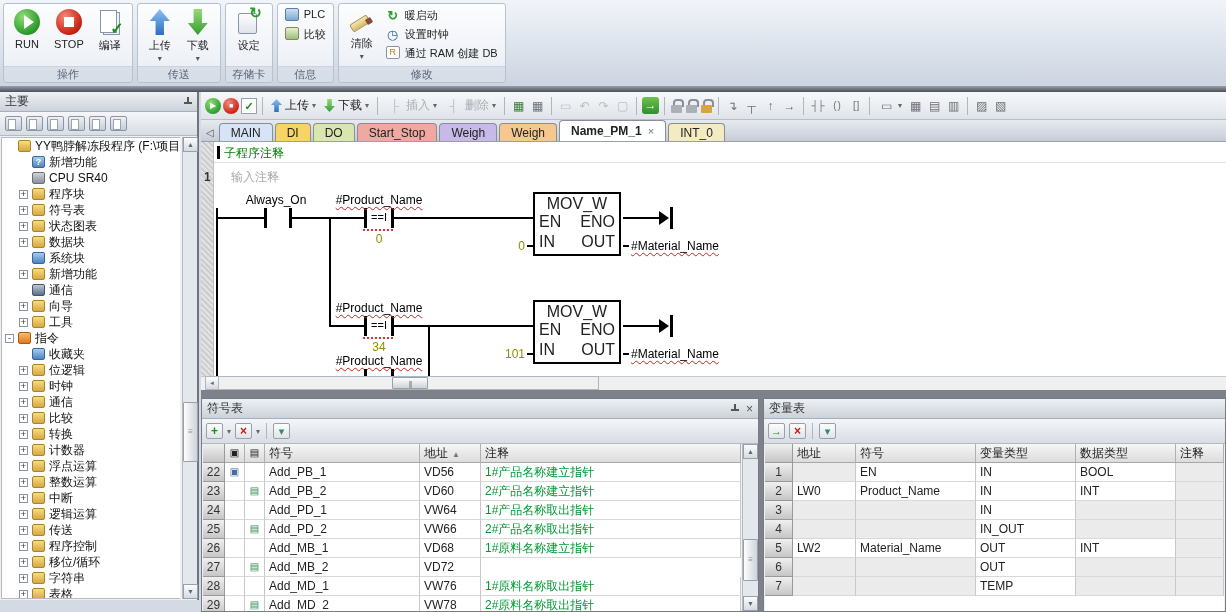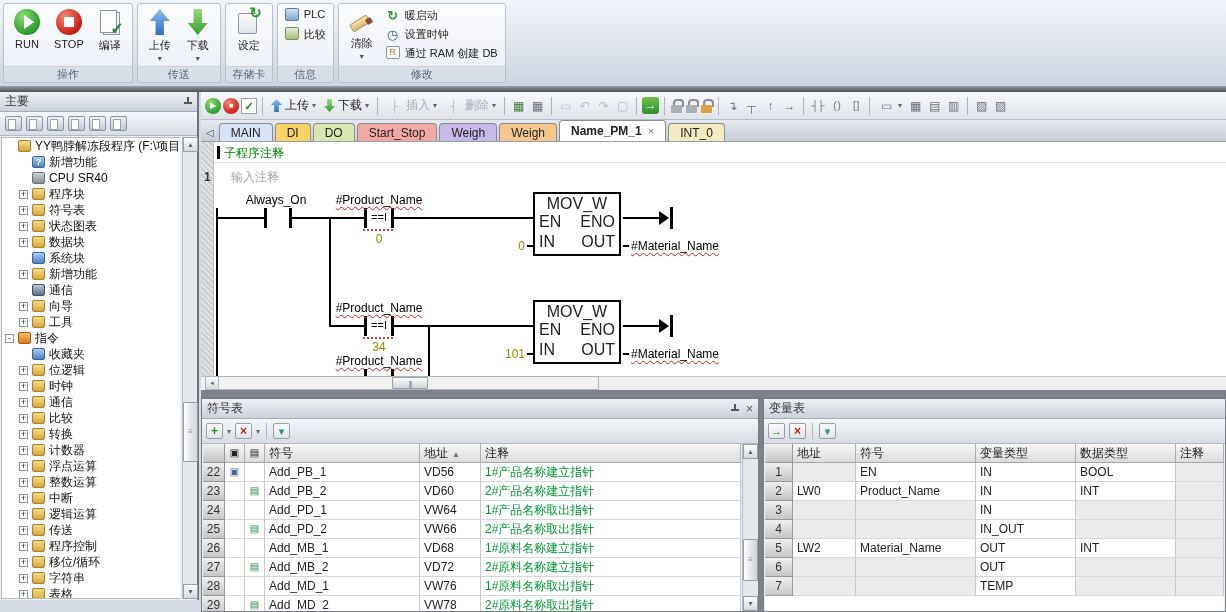--- a/index.html
+++ b/index.html
@@ -645,21 +645,20 @@
             <div class="cell c-sym">Add_MB_1</div>
             <div class="cell c-addr">VD68</div>
             <div class="cell c-cmt gcomment">1#原料名称建立指针</div>
           </div>
         <div class="grow">
             <div class="cell num c-num">27</div>
             <div class="cell icn c-i1 ic1c"></div>
             <div class="cell icn c-i2 ic2c">▤</div>
             <div class="cell c-sym">Add_MB_2</div>
             <div class="cell c-addr">VD72</div>
-            <div class="cell c-cmt gcomment">2#原料名称建立指针</div>
           </div>
         <div class="grow">
             <div class="cell num c-num">28</div>
             <div class="cell icn c-i1 ic1c"></div>
             <div class="cell icn c-i2 ic2c"></div>
             <div class="cell c-sym">Add_MD_1</div>
             <div class="cell c-addr">VW76</div>
             <div class="cell c-cmt gcomment">1#原料名称取出指针</div>
           </div>
         <div class="grow">

